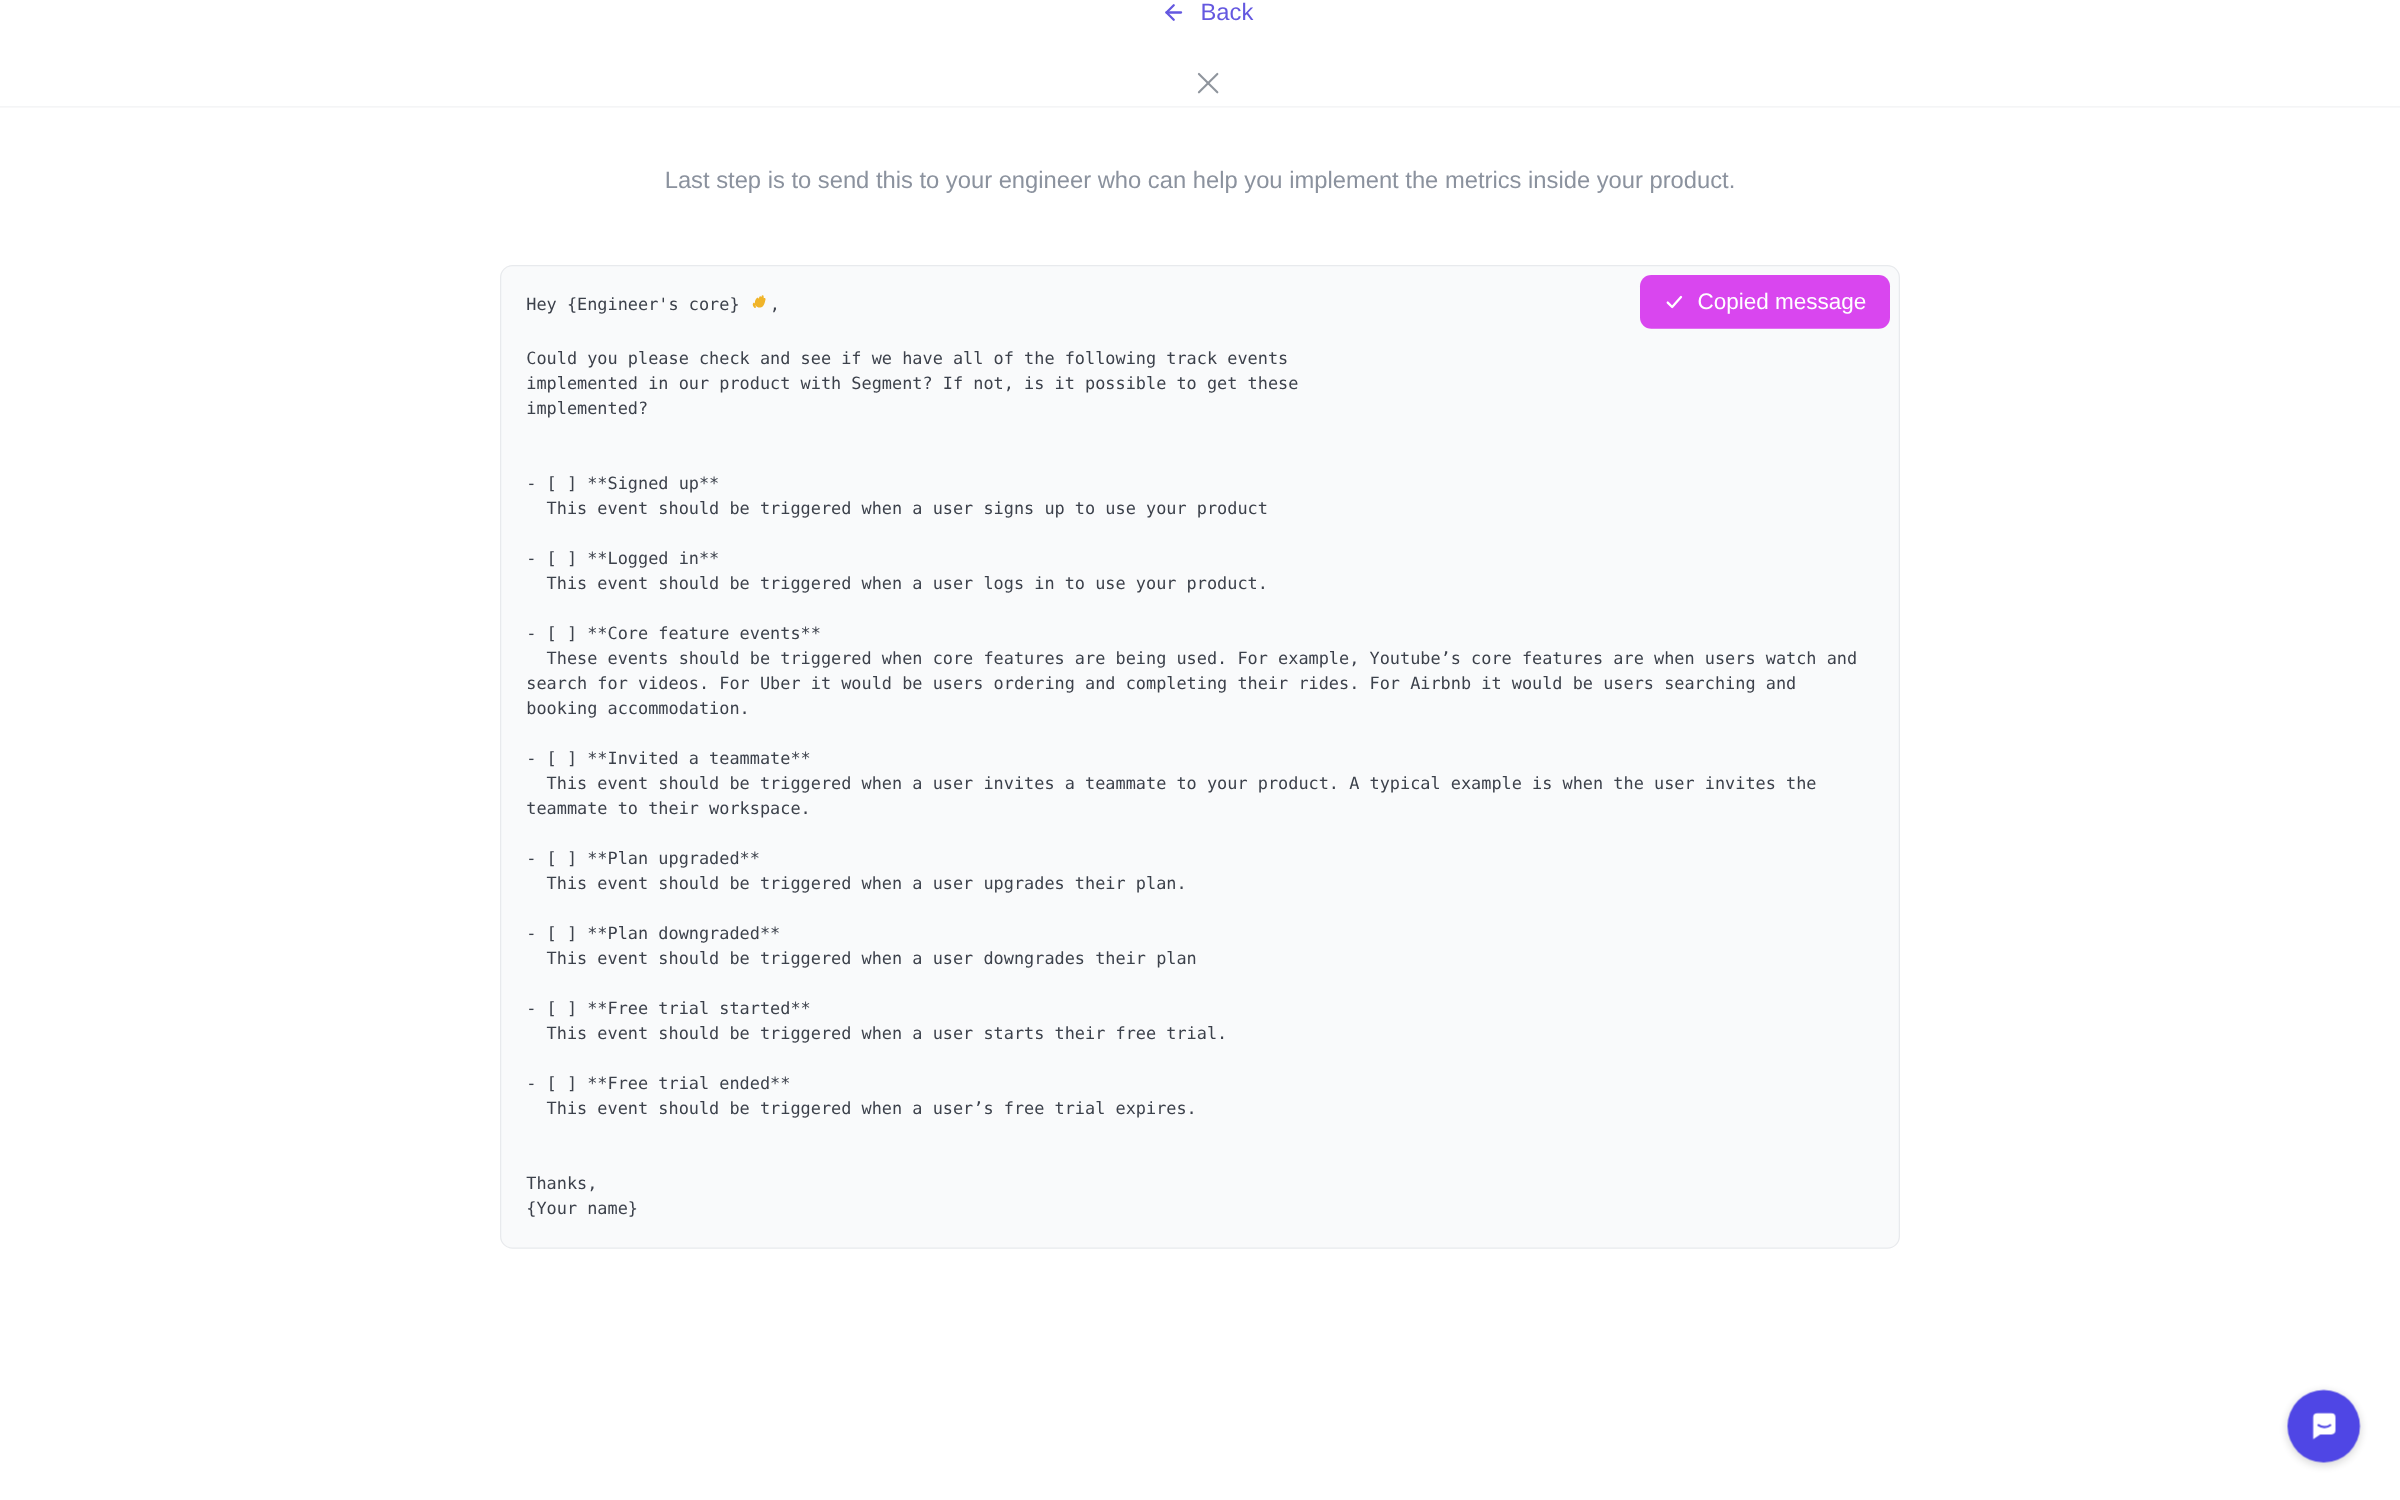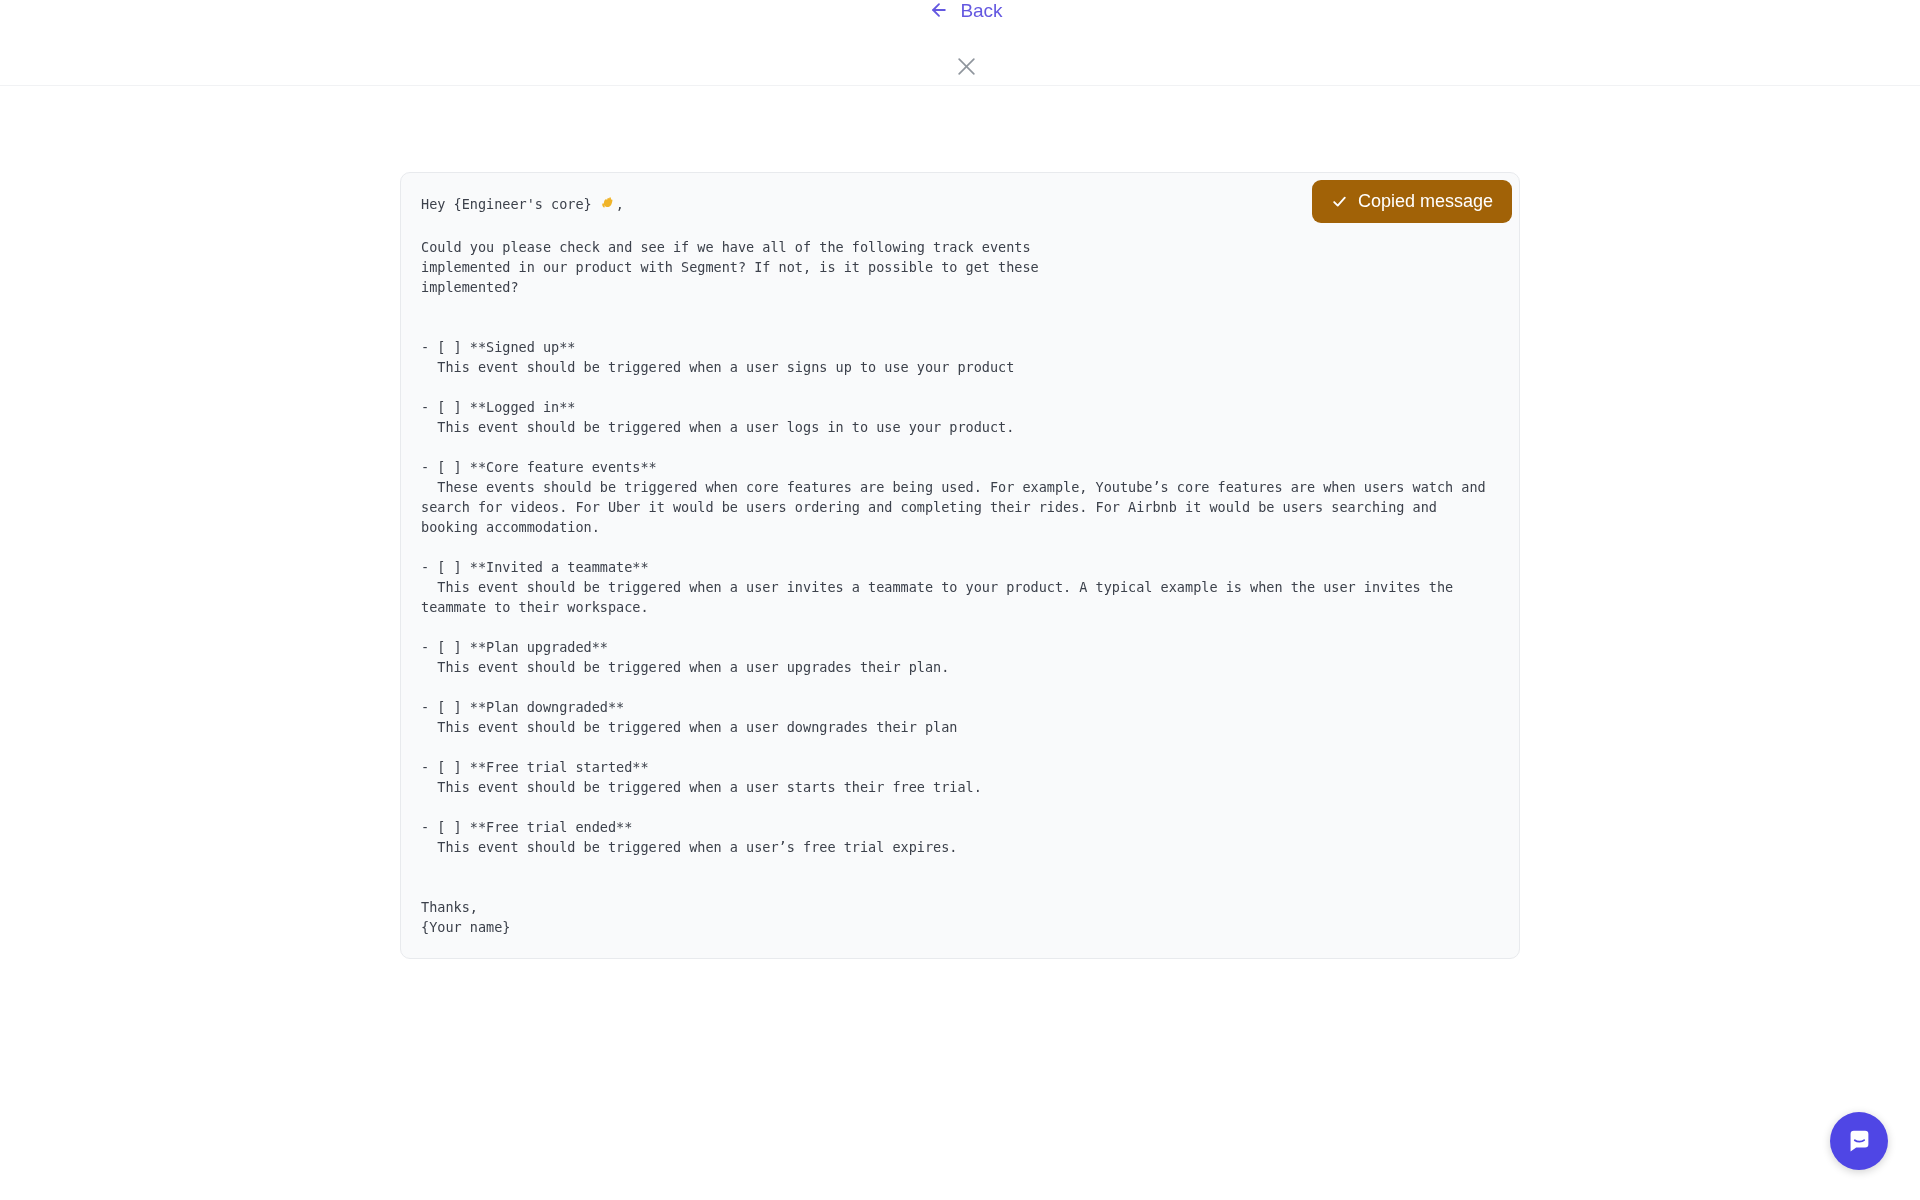--- a/index.html
+++ b/index.html
@@ -86,21 +86,21 @@
 
   .copied-btn {
     position: absolute;
     top: 7px;
     right: 7px;
     display: flex;
     align-items: center;
     gap: 10px;
     height: 43px;
     padding: 0 19px;
-    background: #a16207;
+    background: #d946ef;
     color: #ffffff;
     border: none;
     border-radius: 9px;
     cursor: pointer;
     font-family: inherit;
     font-size: 18px;
     font-weight: 500;
   }
   .copied-btn svg { display: block; }
 
@@ -138,20 +138,21 @@
     <span>
       <svg width="21" height="21" viewBox="0 0 20 20" fill="none" stroke="currentColor" stroke-width="1.6" stroke-linecap="round">
         <path d="M3 3l14 14"></path>
           <path d="M17 3L3 17"></path>
       </svg>
     </span>
   </button>
 </header>
 
 <main class="main">
+  <p class="page-subtitle">Last step is to send this to your engineer who can help you implement the metrics inside your product.</p>
 
   <section class="card">
     <pre class="msg"><span>Hey {Engineer's core} </span><span class="wave"><svg width="16" height="16" viewBox="0 0 20 20">
             <path fill="#f0b429" d="M5.2 11.6C4.3 9 5.1 5.9 6.6 4.4c.9-.9 2.2-.3 2.1.9l.6-2.1c.3-1.1 1.9-1 2 .2l.4-1.3c.3-1.1 1.9-.8 1.9.3l.2 2.2c.9-.7 2 .1 1.7 1.2-.6 2.3-.9 4.7-2.4 6.4-1.9 2.2-5.6 2.2-7.3-.1z"></path>
             <path fill="#f0b429" d="M3.2 9.3c.5-.6 1.5-.4 1.7.4l1 3.3c.3.9-.8 1.6-1.5 1-1.2-1-2.3-3.3-1.2-4.7z"></path>
           </svg></span><span>,
 
 Could you please check and see if we have all of the following track events
 implemented in our product with Segment? If not, is it possible to get these
 implemented?

